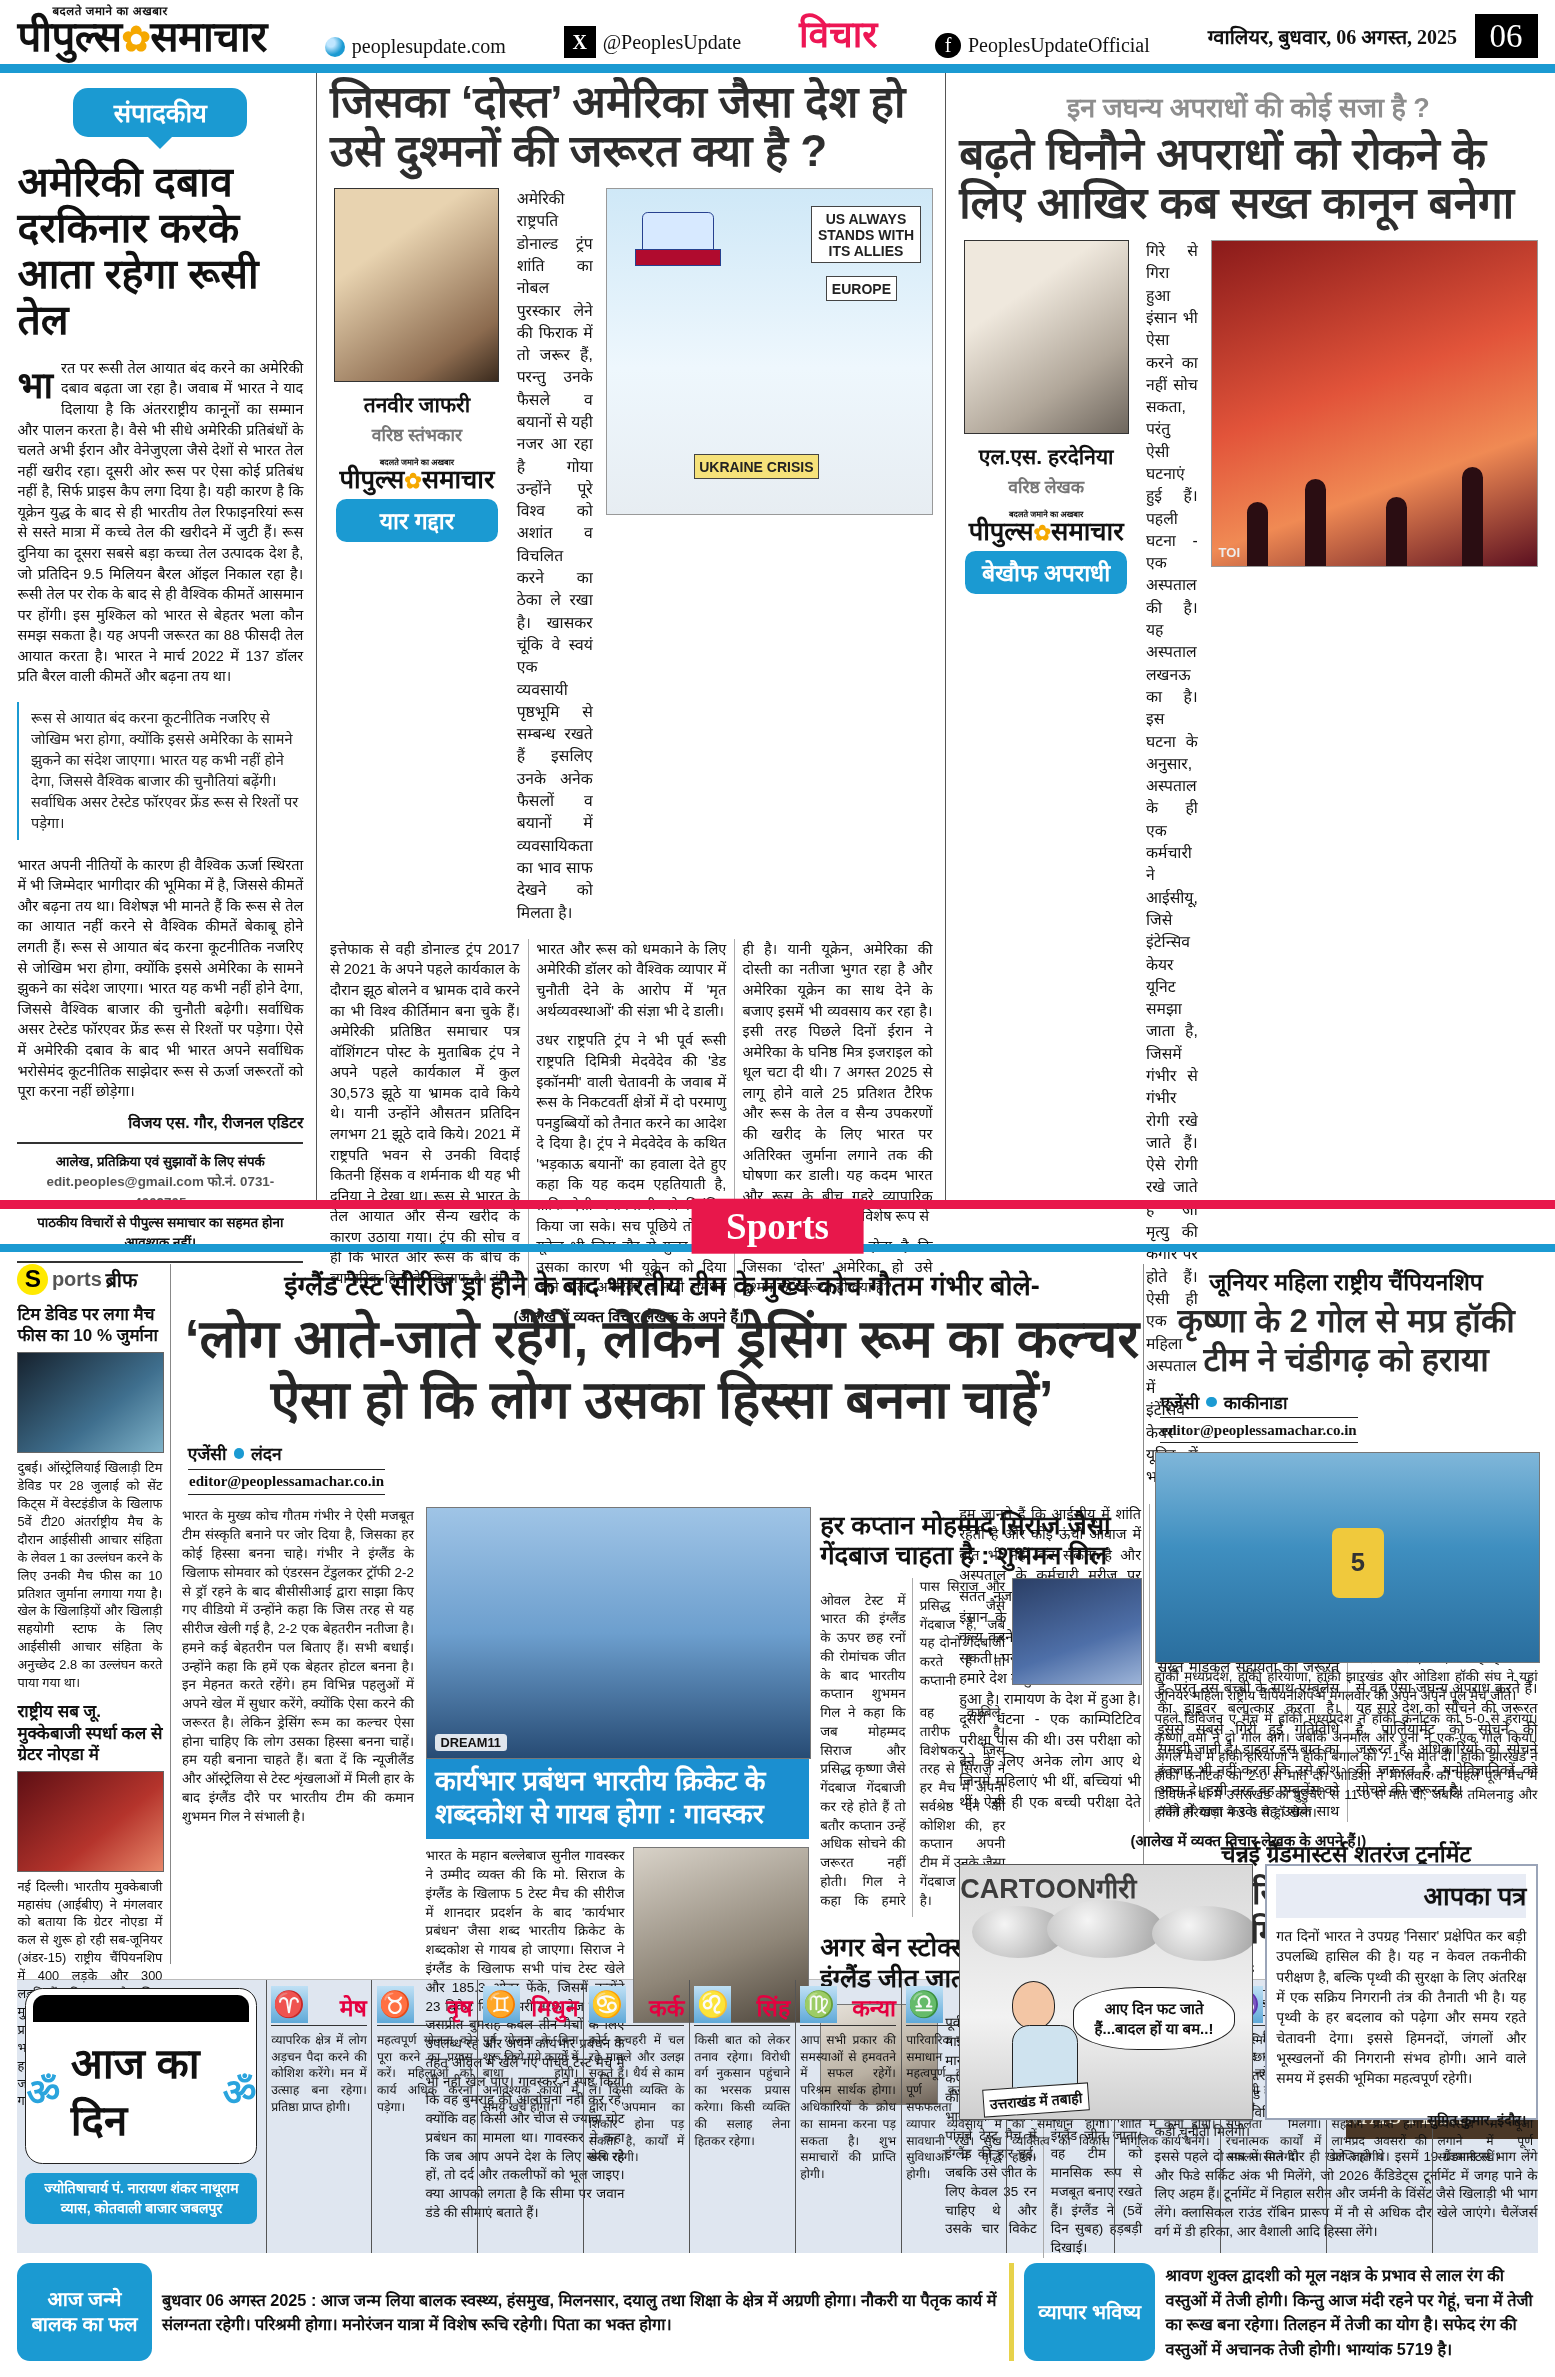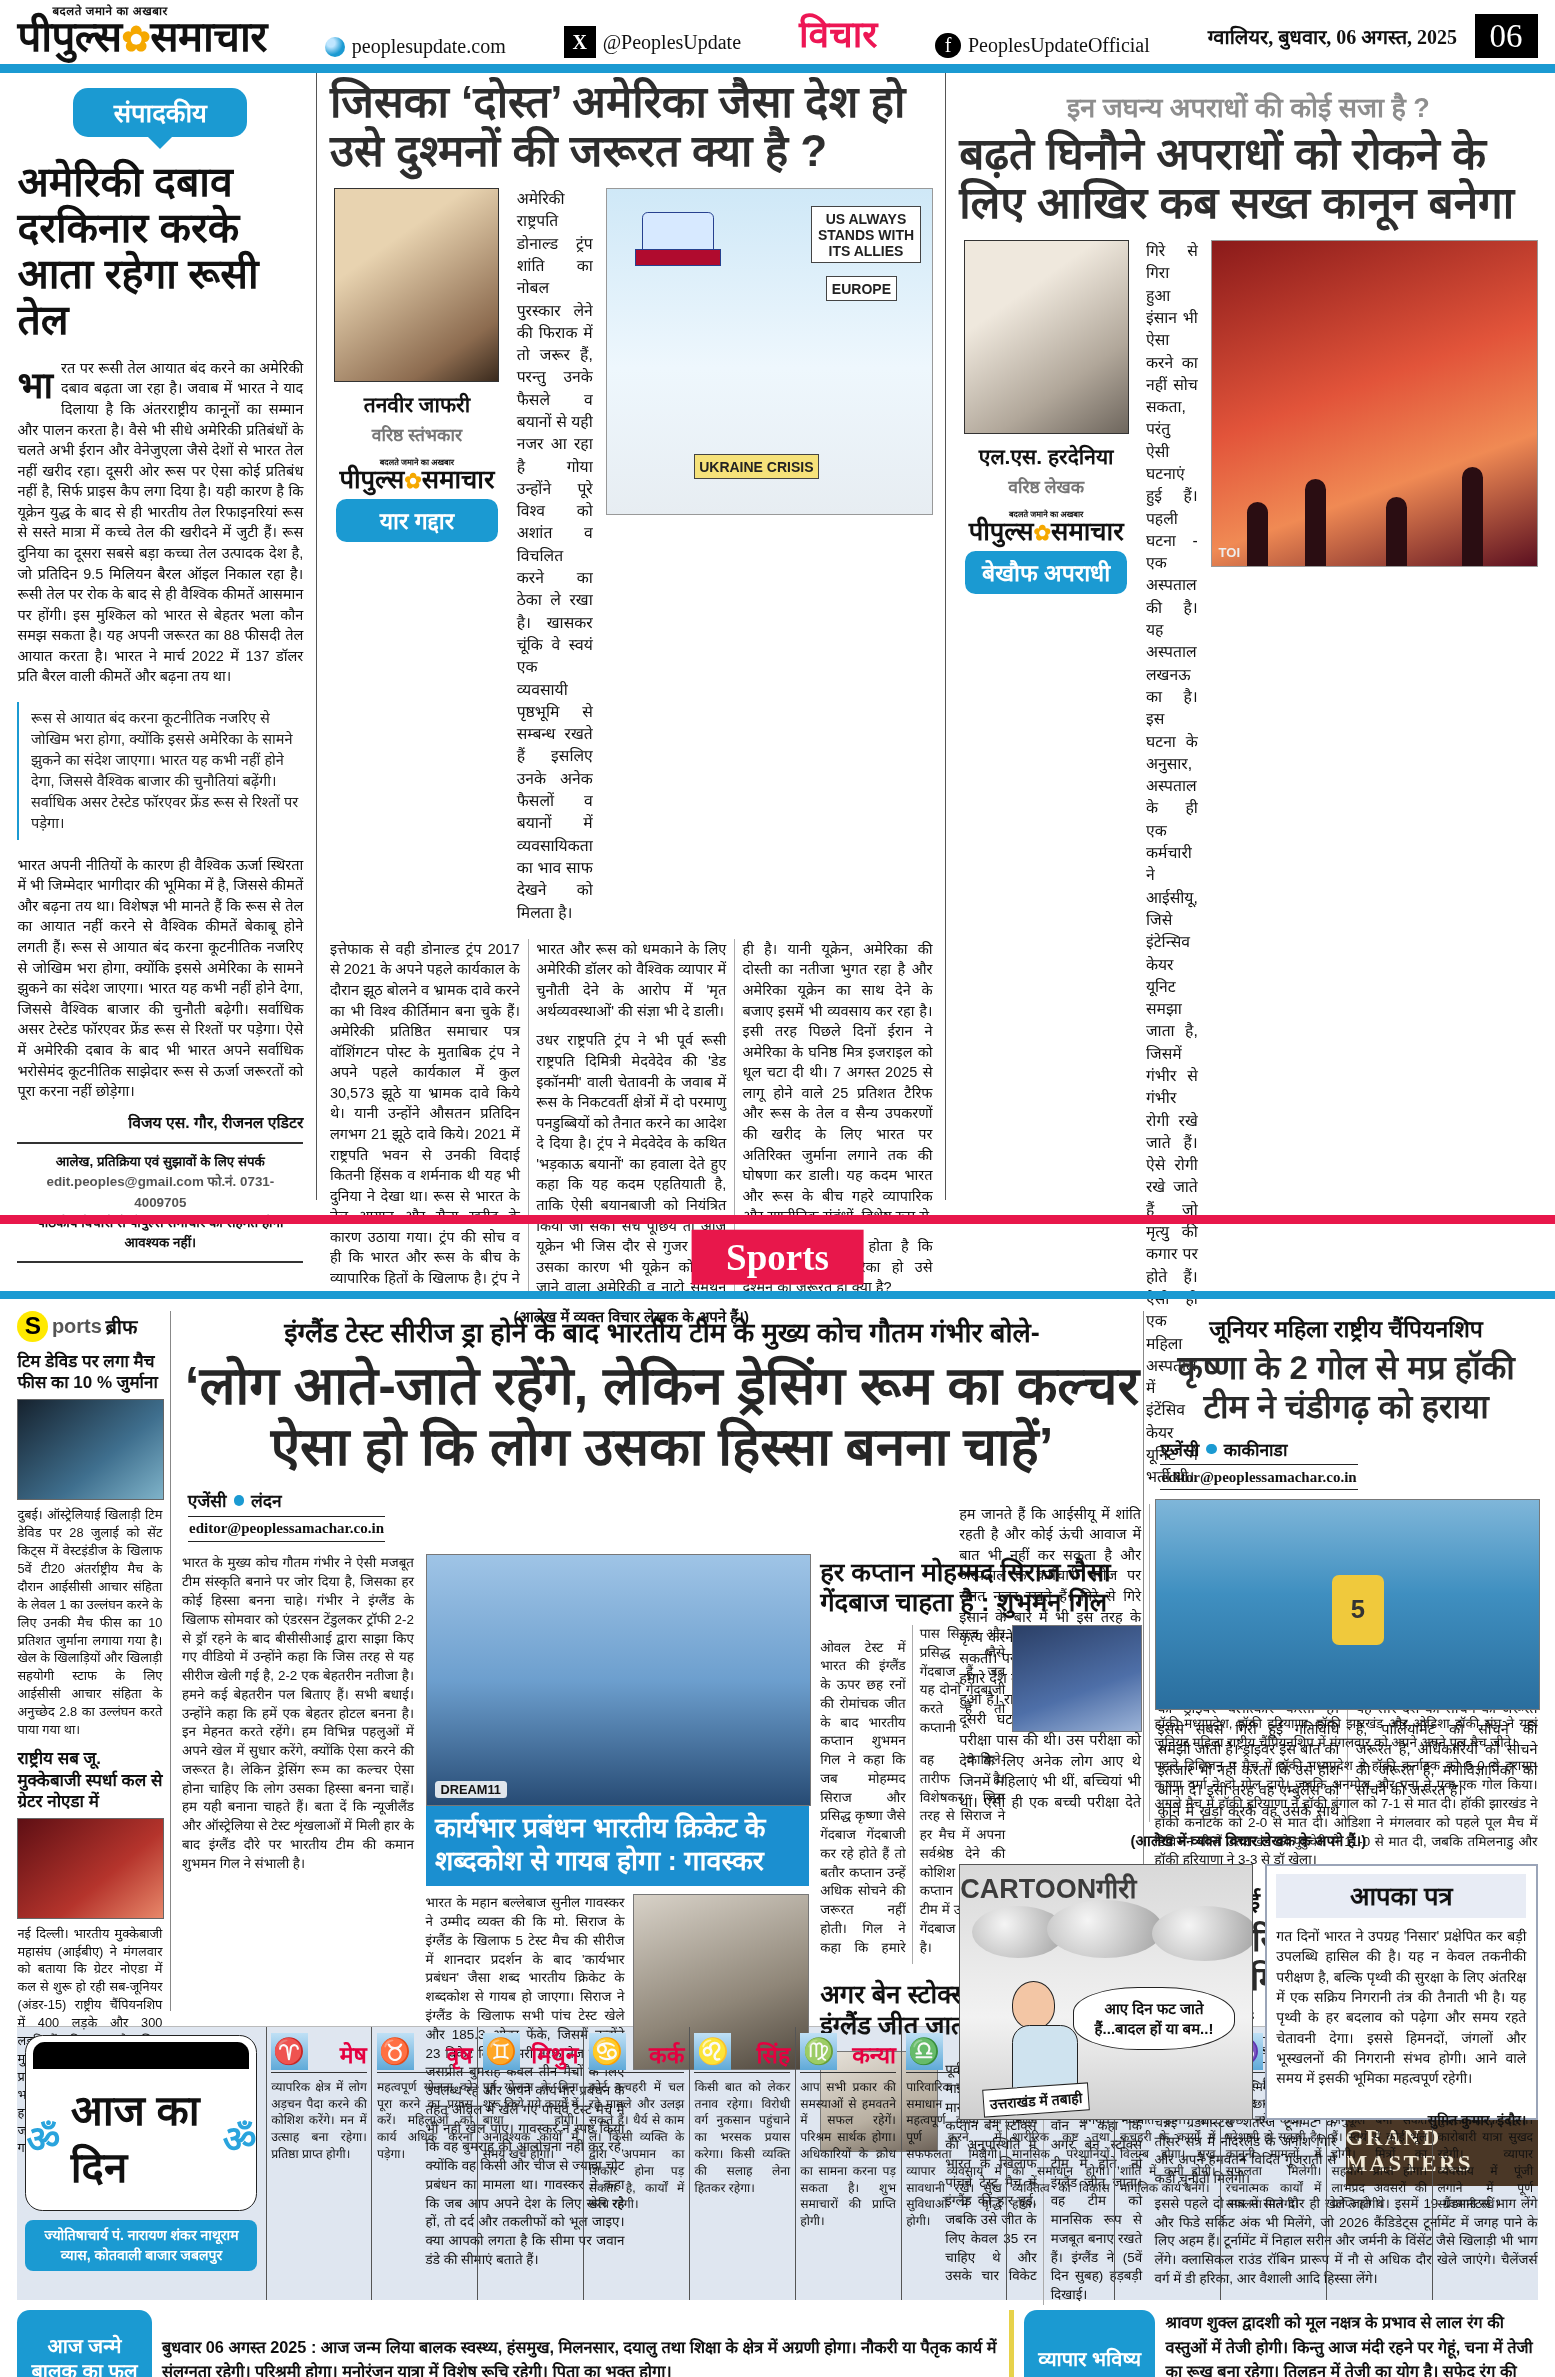--- a/index.html
+++ b/index.html
@@ -68,25 +68,25 @@
   .cartoonbox{flex:1;border:1.7px solid #555;position:relative;background:linear-gradient(180deg,#d9d9d9,#f2f2f2 60%,#cfcfcf);overflow:hidden;}
   .ctitle{position:absolute;top:4.6px;left:0;right:0;font-size:27px;font-weight:900;color:#3c3c3c;}
   .cloud{position:absolute;border-radius:50%;background:radial-gradient(circle at 35% 35%,#f5f5f5,#9e9e9e);}
   .bubble{position:absolute;right:17.4px;top:122px;width:139px;background:#fff;border:1.7px solid #222;
           border-radius:40% 45% 45% 40%;padding:10.5px;font-size:15px;font-weight:bold;text-align:center;}
   .toon-man{position:absolute;left:52px;top:116px;width:70px;height:128px;}
   .toon-man .head{width:41px;height:46px;background:#f3c6a5;border:1.7px solid #222;border-radius:50% 50% 45% 45%;}
   .toon-man .body{width:64px;height:75px;background:#cfe3ef;border:1.7px solid #222;border-radius:17.4px 17.4px 5.8px 5.8px;margin-top:-3.5px;}
   .toon-sign{position:absolute;left:23px;bottom:4.6px;background:#fff;border:1.7px solid #222;font-size:14px;font-weight:bold;padding:3.5px 5.8px;transform:rotate(-4deg);}
   .letterbox{width:250px;flex:none;border:2.3px solid #9aa4b8;background:#fff;padding:0 9.3px;position:relative;}
-  .lettertitle{margin:8.1px auto;background:#e8ecf5;text-align:center;font-size:25.6px;font-weight:900;padding:4.6px 0;}
+  .lettertitle{margin:8.1px auto;background:#e8ecf5;text-align:right;font-size:25.6px;font-weight:900;padding:4.6px 0;}
   .letterbody{font-size:14px;line-height:1.45;text-align:justify;}
   .letterauthor{text-align:right;font-weight:bold;font-size:14px;margin-top:22px;}
   
-  .sband{position:relative;height:84px;margin-top:15px;}
+  .sband{position:relative;height:52px;}
   .sband .red{position:absolute;top:0;left:0;right:0;height:8.7px;background:#e8174b;}
   .sband .blue{position:absolute;bottom:0;left:0;right:0;height:8.7px;background:#1b9ad2;}
   .sbadge{position:absolute;left:50%;top:50%;transform:translate(-50%,-50%);background:#e8174b;color:#fff;
           font-family:"Liberation Serif",serif;font-size:37px;font-weight:bold;padding:5.8px 35px;}
   
   .sports{display:flex;gap:10.5px;padding:11.6px 17.4px 0 17.4px;height:700px;}
   .sb-col{width:145px;flex:none;border-right:1.2px solid #888;padding-right:8.1px;}
   .sb-head{display:flex;align-items:center;gap:3.5px;}
   .scircle{width:31px;height:31px;border-radius:50%;background:#ffe900;color:#000;font-size:24.4px;font-weight:900;
            display:flex;align-items:center;justify-content:center;}

